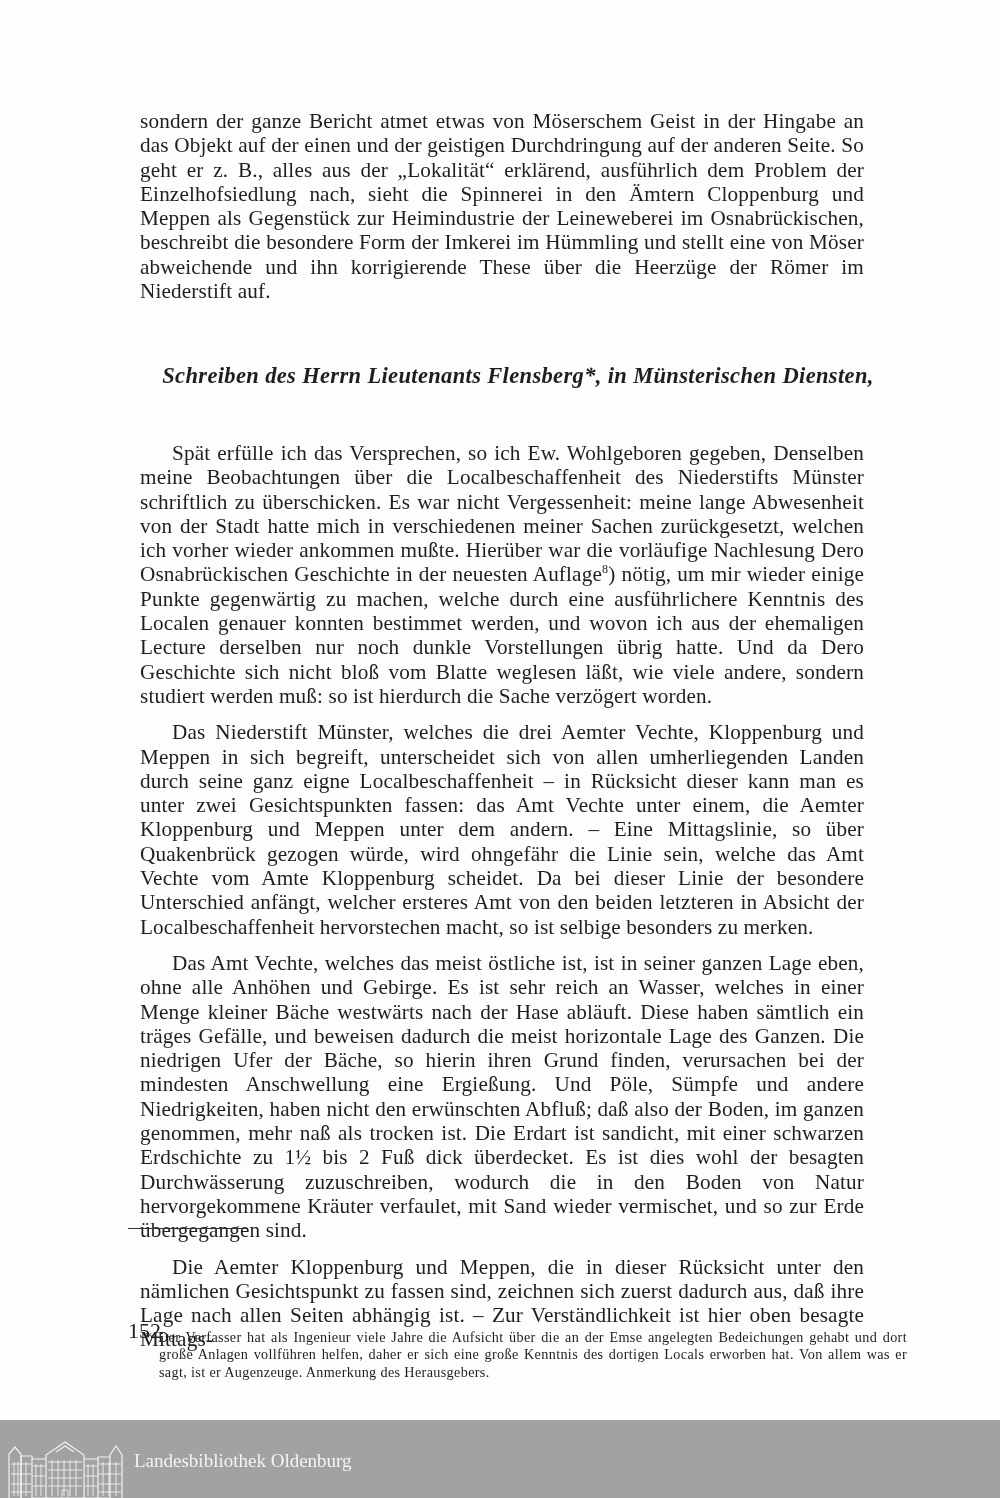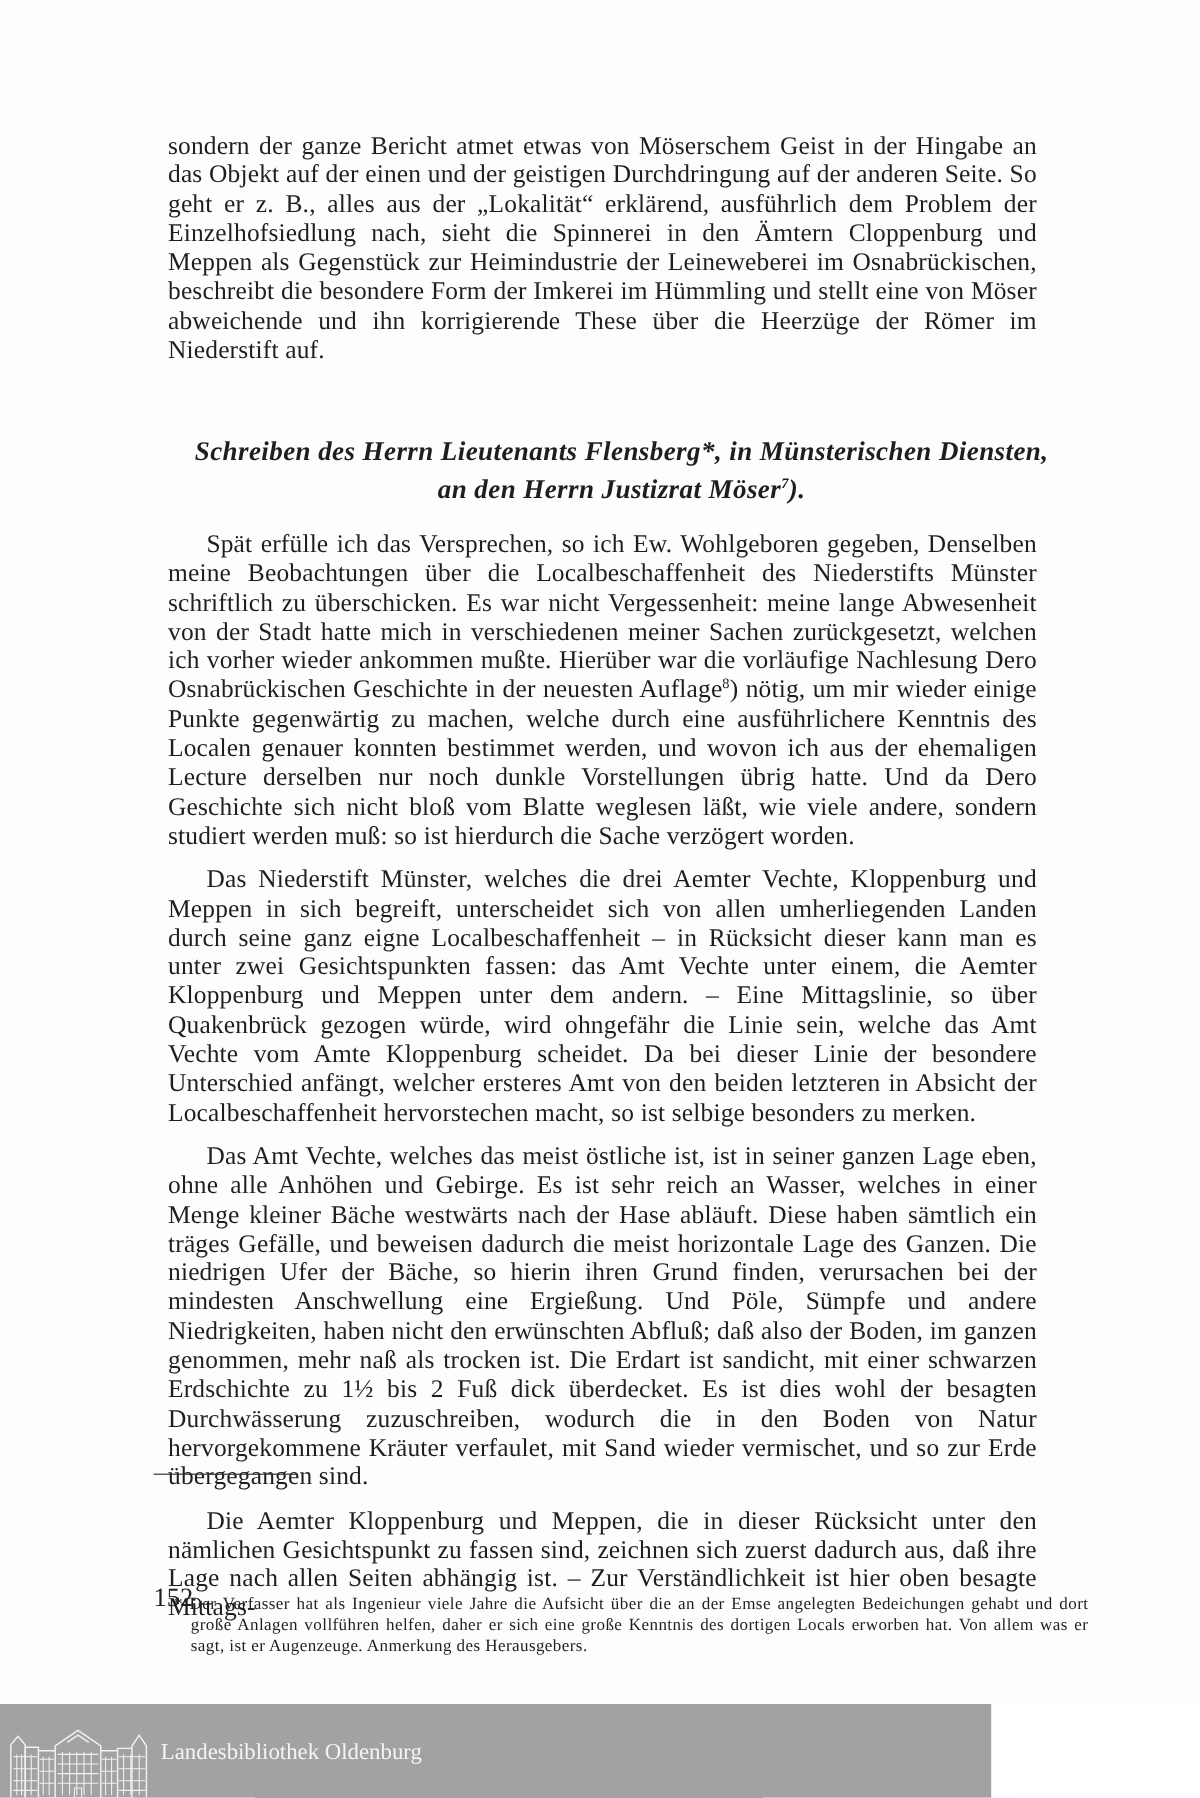--- a/index.html
+++ b/index.html
@@ -24,40 +24,39 @@
   .body-text .para { margin-bottom: 0; }
   sup { font-size: 12px; line-height: 0; vertical-align: super; }
   .fn-rule { position: absolute; left: 128px; top: 1228px; width: 120px; height: 0; border-top: 1px solid #333; }
   .footnote {
     position: absolute; left: 128px; width: 748px; top: 1312px;
     font-size: 14.2px; line-height: 17.4px; text-align: justify; margin: 17px;
     padding-left: 14px; text-indent: -14px; letter-spacing: 0.35px;
   }
   .page-number { position: absolute; left: 128px; top: 1318px; font-size: 22px; }
   .footer-bar {
-    position: absolute; left: 0; top: 1420px; width: 826px; height: 78px; background: #a2a2a2;
+    position: absolute; left: 0; top: 1420px; width: 1000px; height: 78px; background: #a2a2a2;
   }
   .logo { position: absolute; left: 6px; top: 18px; width: 118px; height: 60px; }
   .library-name {
     position: absolute; left: 134px; top: 30px; color: #f4f4f4; font-size: 19px;
     font-family: "Liberation Serif", "DejaVu Serif", serif;
   }
 </style>
 </head>
 <body>
 
 <div class="page">
 
   <div class="col intro">
     <p class="para">sondern der ganze Bericht atmet etwas von Möserschem Geist in der Hingabe an das Objekt auf der einen und der geistigen Durchdringung auf der anderen Seite. So geht er z. B., alles aus der „Lokalität“ erklärend, ausführlich dem Problem der Einzelhofsiedlung nach, sieht die Spinnerei in den Ämtern Cloppenburg und Meppen als Gegenstück zur Heimindustrie der Leineweberei im Osnabrückischen, beschreibt die besondere Form der Imkerei im Hümmling und stellt eine von Möser abweichende und ihn korrigierende These über die Heerzüge der Römer im Niederstift auf.</p>
   </div>
 
   <h2 class="heading">
     <span>Schreiben des Herrn Lieutenants Flensberg*, in Münsterischen Diensten,</span><br>
-    <span><span>an den Herrn Justizrat Möser</span><sup>7</sup><span>).</span></span>
   </h2>
 
   <div class="col body-text">
     <p class="para indent"><span>Spät erfülle ich das Versprechen, so ich Ew. Wohlgeboren gegeben, Denselben meine Beobachtungen über die Localbeschaffenheit des Niederstifts Münster schriftlich zu überschicken. Es war nicht Vergessenheit: meine lange Abwesenheit von der Stadt hatte mich in verschiedenen meiner Sachen zurückgesetzt, welchen ich vorher wieder ankommen mußte. Hierüber war die vorläufige Nachlesung Dero Osnabrückischen Geschichte in der neuesten Auflage</span><sup>8</sup><span>) nötig, um mir wieder einige Punkte gegenwärtig zu machen, welche durch eine ausführlichere Kenntnis des Localen genauer konnten bestimmet werden, und wovon ich aus der ehemaligen Lecture derselben nur noch dunkle Vorstellungen übrig hatte. Und da Dero Geschichte sich nicht bloß vom Blatte weglesen läßt, wie viele andere, sondern studiert werden muß: so ist hierdurch die Sache verzögert worden.</span></p>
     <p class="para indent">Das Niederstift Münster, welches die drei Aemter Vechte, Kloppenburg und Meppen in sich begreift, unterscheidet sich von allen umherliegenden Landen durch seine ganz eigne Localbeschaffenheit – in Rücksicht dieser kann man es unter zwei Gesichtspunkten fassen: das Amt Vechte unter einem, die Aemter Kloppenburg und Meppen unter dem andern. – Eine Mittagslinie, so über Quakenbrück gezogen würde, wird ohngefähr die Linie sein, welche das Amt Vechte vom Amte Kloppenburg scheidet. Da bei dieser Linie der besondere Unterschied anfängt, welcher ersteres Amt von den beiden letzteren in Absicht der Localbeschaffenheit hervorstechen macht, so ist selbige besonders zu merken.</p>
     <p class="para indent">Das Amt Vechte, welches das meist östliche ist, ist in seiner ganzen Lage eben, ohne alle Anhöhen und Gebirge. Es ist sehr reich an Wasser, welches in einer Menge kleiner Bäche westwärts nach der Hase abläuft. Diese haben sämtlich ein träges Gefälle, und beweisen dadurch die meist horizontale Lage des Ganzen. Die niedrigen Ufer der Bäche, so hierin ihren Grund finden, verursachen bei der mindesten Anschwellung eine Ergießung. Und Pöle, Sümpfe und andere Niedrigkeiten, haben nicht den erwünschten Abfluß; daß also der Boden, im ganzen genommen, mehr naß als trocken ist. Die Erdart ist sandicht, mit einer schwarzen Erdschichte zu 1½ bis 2 Fuß dick überdecket. Es ist dies wohl der besagten Durchwässerung zuzuschreiben, wodurch die in den Boden von Natur hervorgekommene Kräuter verfaulet, mit Sand wieder vermischet, und so zur Erde übergegangen sind.</p>
     <p class="para indent">Die Aemter Kloppenburg und Meppen, die in dieser Rücksicht unter den nämlichen Gesichtspunkt zu fassen sind, zeichnen sich zuerst dadurch aus, daß ihre Lage nach allen Seiten abhängig ist. – Zur Verständlichkeit ist hier oben besagte Mittags-</p>
   </div>
 
   <div class="fn-rule"></div>

